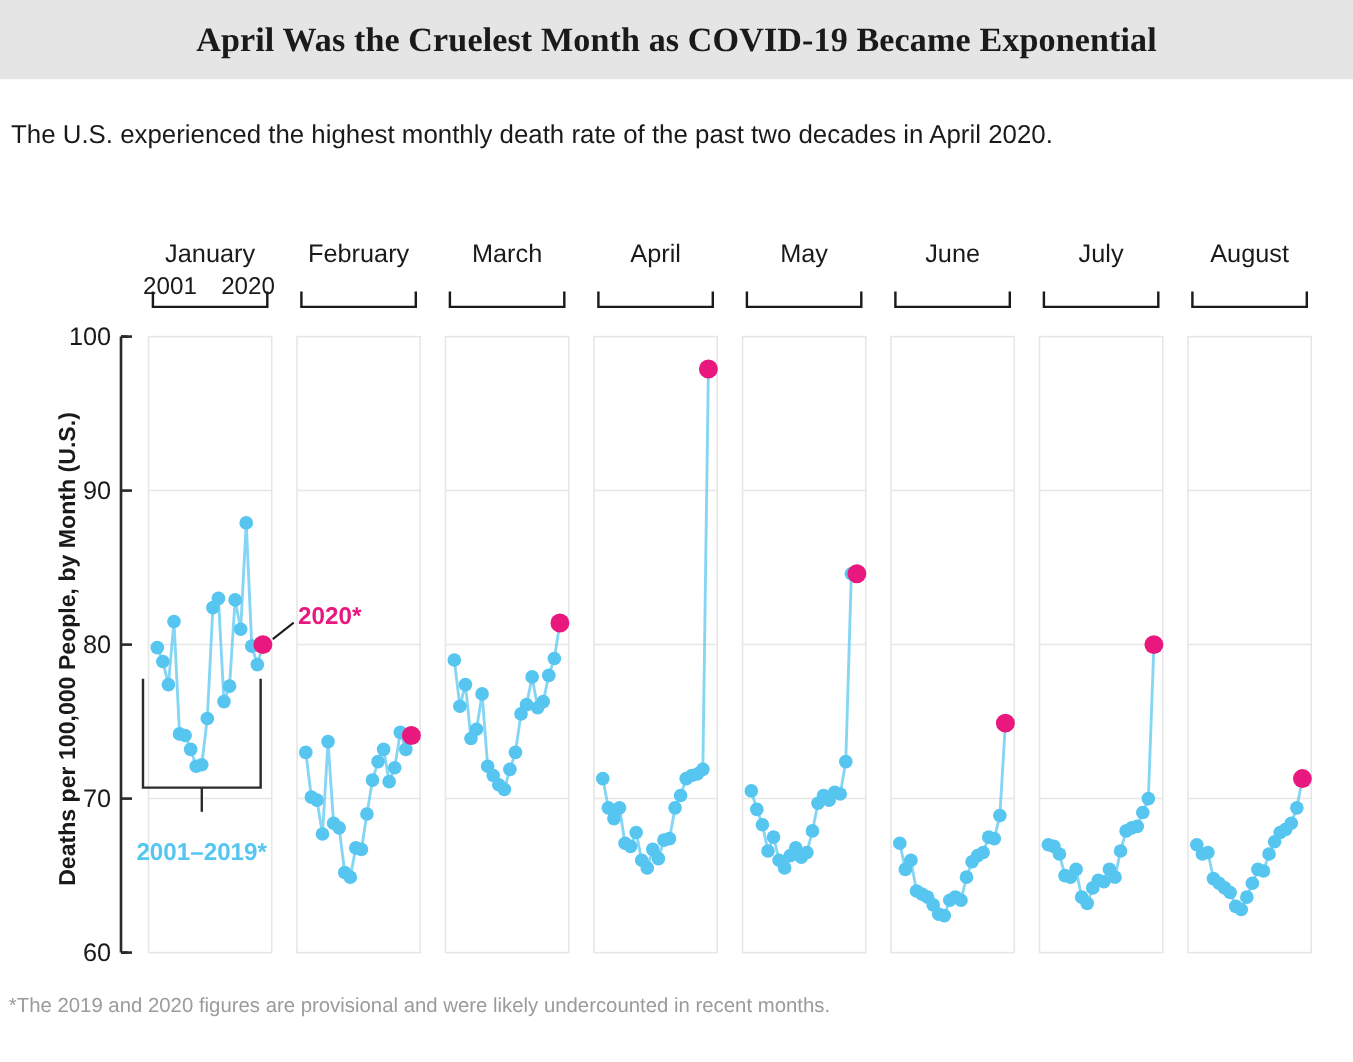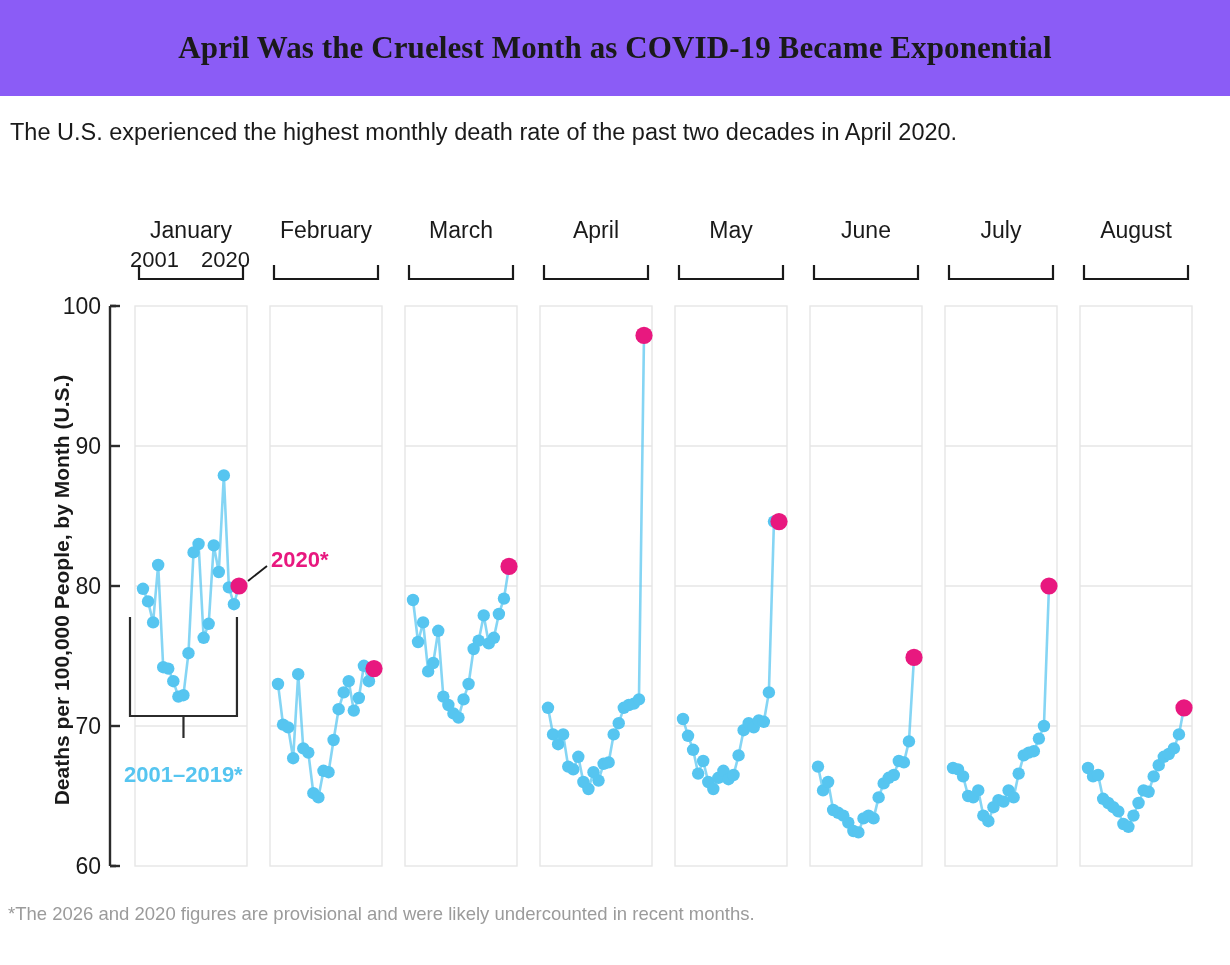--- a/index.html
+++ b/index.html
@@ -9,39 +9,39 @@
     height: 965px;
     background: #ffffff;
     font-family: "Liberation Sans", sans-serif;
     overflow: hidden;
     position: relative;
   }
 
   
   .title-bar {
     width: 1230px;
-    height: 96px;
-    background: #8b5cf6;
+    height: 72px;
+    background: #e5e5e5;
     display: flex;
     align-items: center;
     justify-content: center;
   }
   .title-bar h1 {
     margin: 0;
     font-family: "Liberation Serif", serif;
     font-weight: bold;
     font-size: 31px;
     color: #1a1a1a;
     letter-spacing: 0.1px;
     text-align: center;
   }
 
   
   .deck {
-    padding: 20px 14px 0 10px;
+    padding: 34px 14px 0 10px;
     font-size: 23.5px;
     line-height: 33px;
     color: #1a1a1a;
   }
   .deck p { margin: 0; }
 
   
   .chart-wrap {
     position: absolute;
     left: 0;
@@ -320,13 +320,13 @@
       <circle cx="1178.95" cy="734.40" r="6.2" fill="#56c5f0"></circle>
       <circle cx="1184.00" cy="707.80" r="8.6" fill="#e8187f"></circle>
       <line x1="248" y1="581" x2="267" y2="566" stroke="#1a1a1a" stroke-width="1.8"></line>
       <text x="271" y="567" text-anchor="start" font-size="22" font-weight="bold" fill="#e8187f" font-family="&quot;Liberation Sans&quot;, sans-serif">2020*</text>
       <path d="M 130 617 L 130 716 L 236.94736842105263 716 L 236.94736842105263 617" stroke="#2b2b2b" stroke-width="2.2" fill="none"></path>
       <line x1="183.4736842105263" y1="716" x2="183.4736842105263" y2="738" stroke="#2b2b2b" stroke-width="2.2"></line>
       <text x="124" y="782" text-anchor="start" font-size="22" font-weight="bold" fill="#56c5f0" font-family="&quot;Liberation Sans&quot;, sans-serif">2001–2019*</text>
     </svg>
 </div>
 
-<div class="footnote">*The 2026 and 2020 figures are provisional and were likely undercounted in recent months.</div>
+<div class="footnote">*The 2019 and 2020 figures are provisional and were likely undercounted in recent months.</div>
 
 </body></html>

